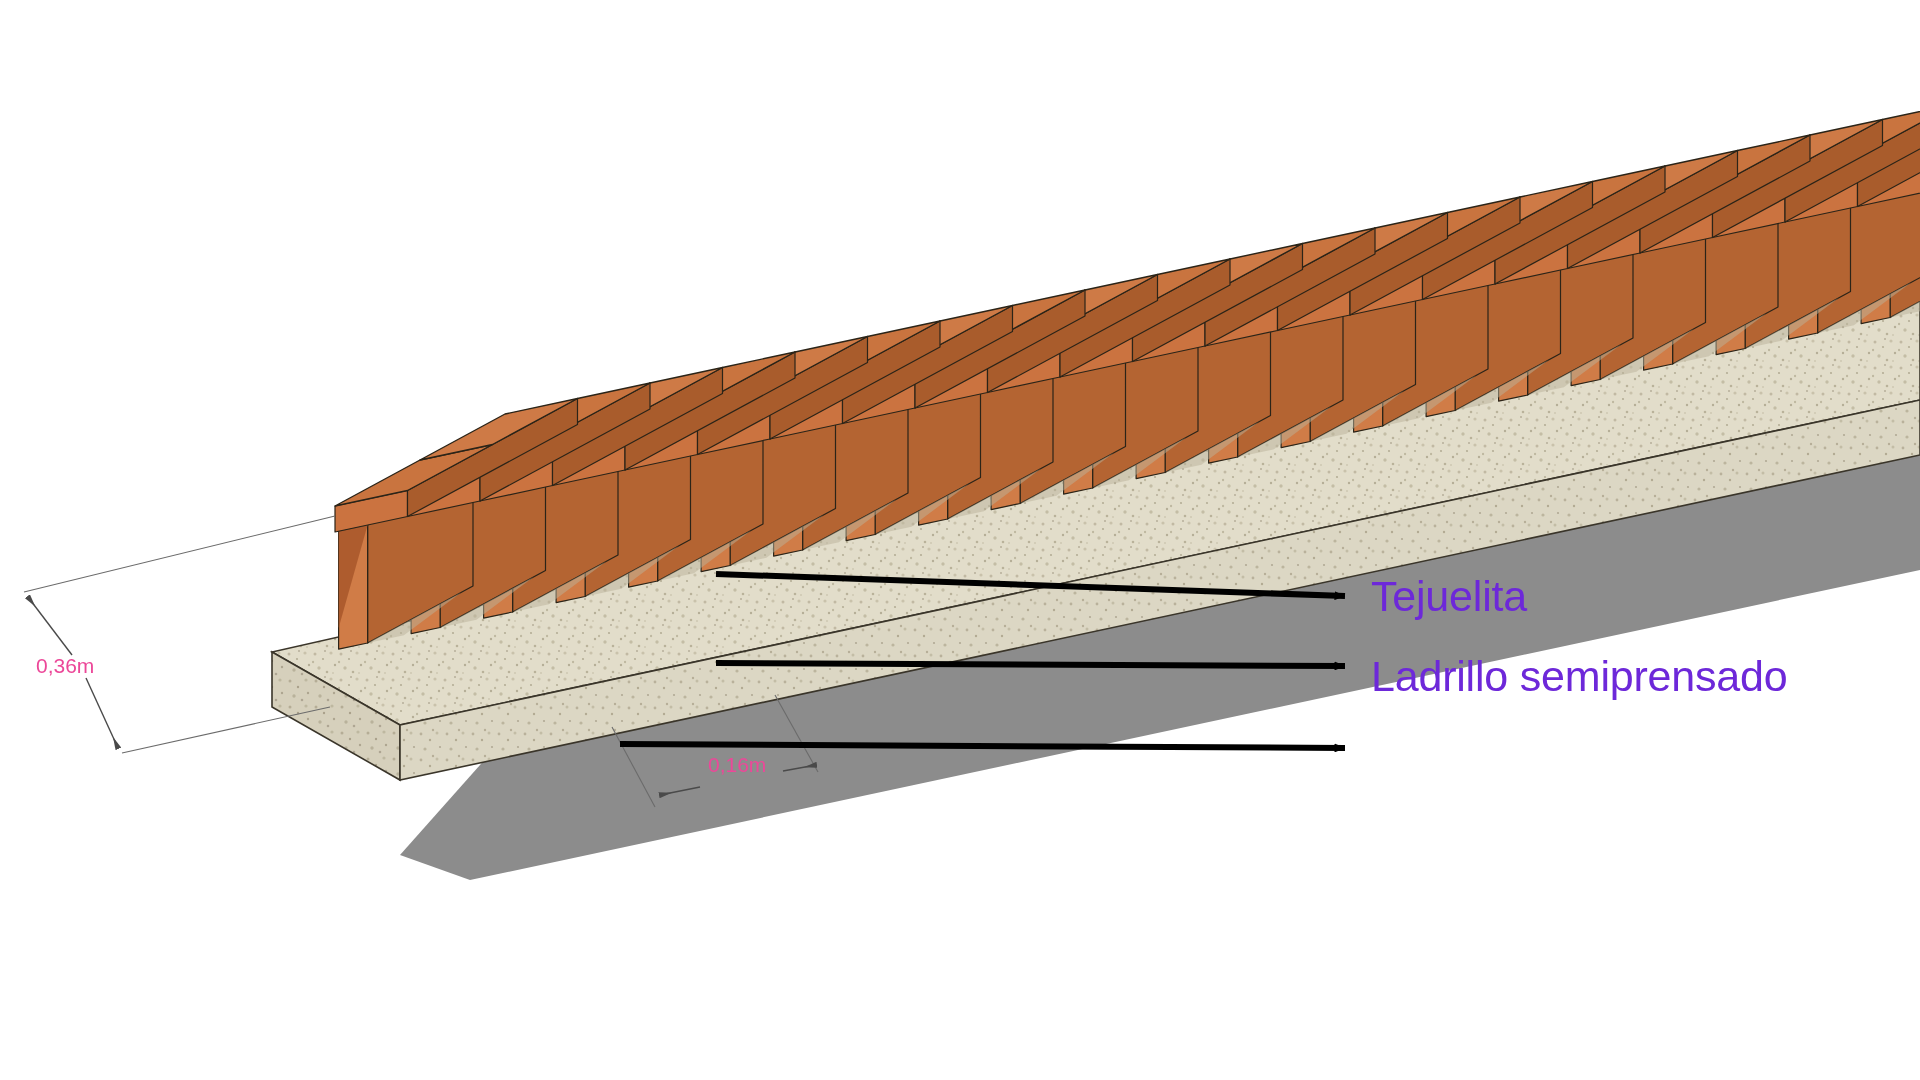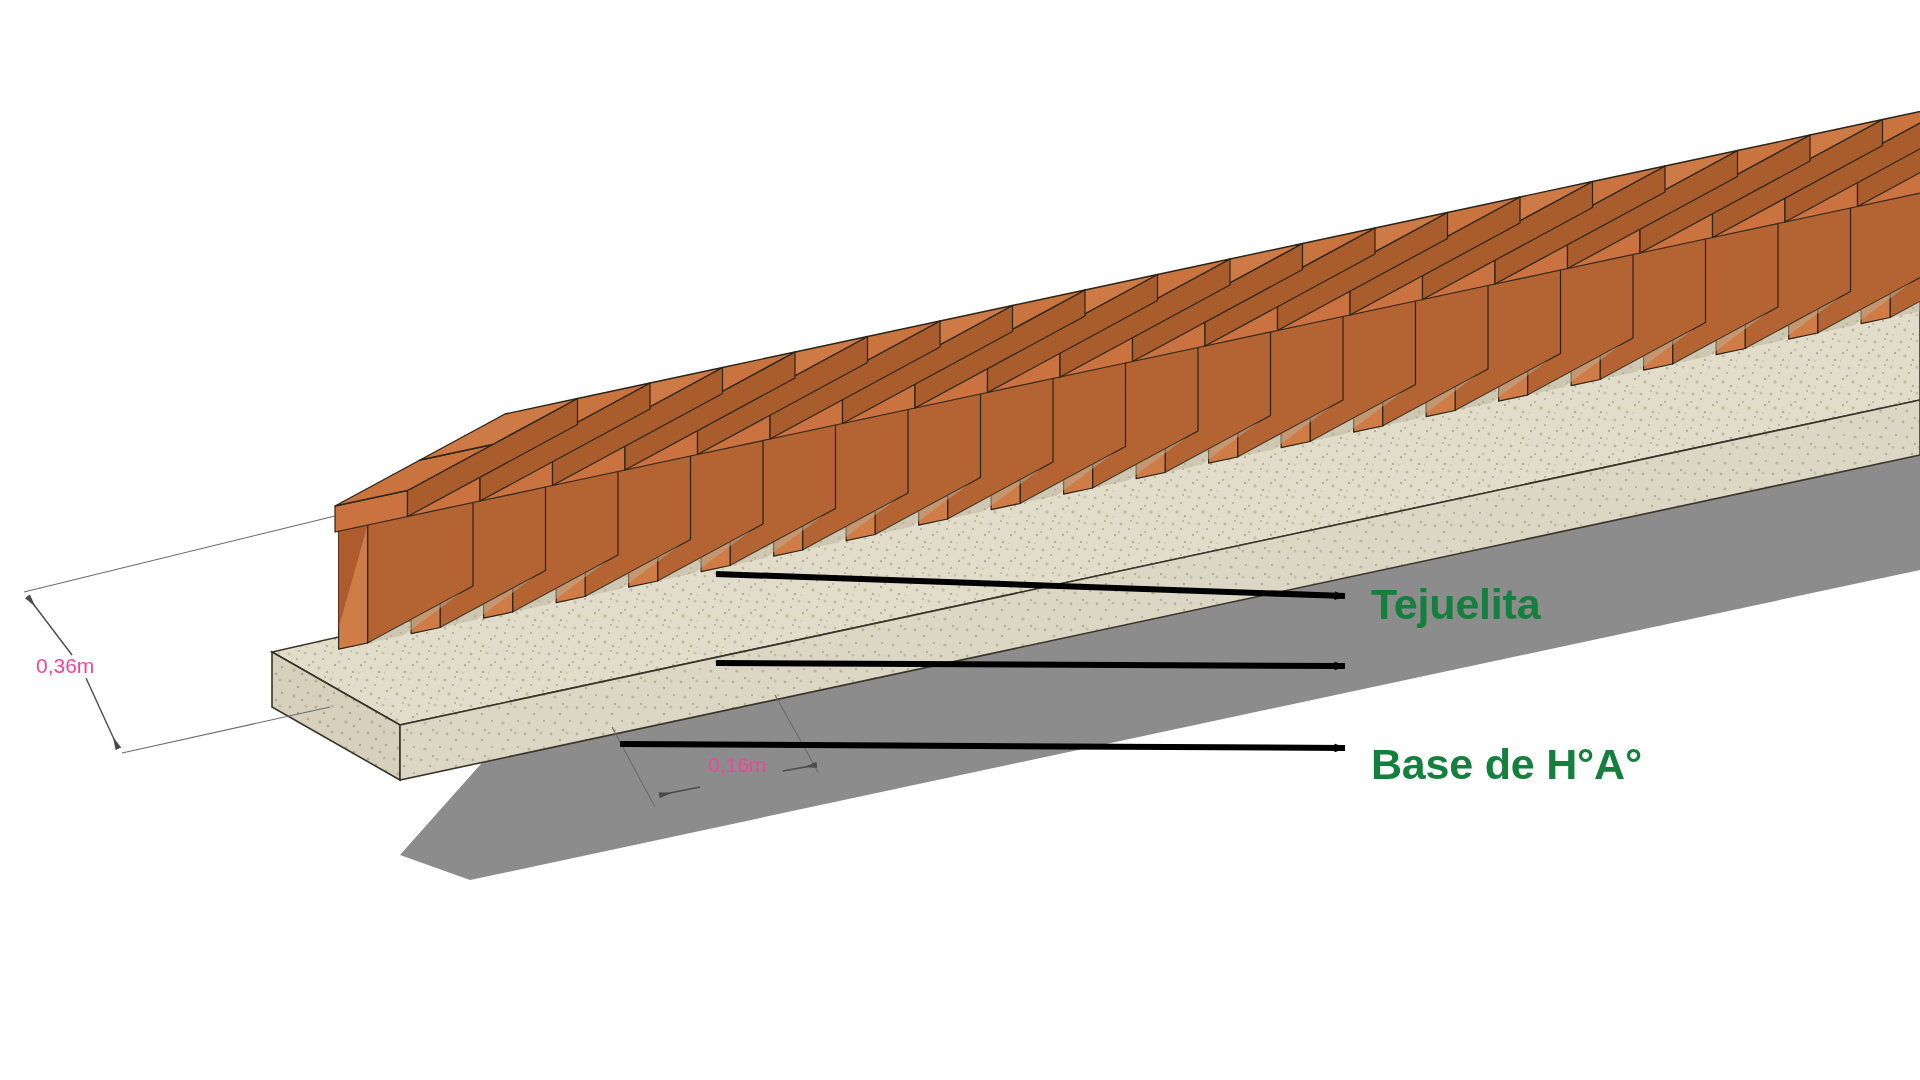--- a/index.html
+++ b/index.html
@@ -19,26 +19,25 @@
     position: absolute;
     left: 0; top: 0;
     width: 1920px;
     height: 1080px;
     display: block;
   }
   .callout-label {
     position: absolute;
     font-family: "Liberation Sans", sans-serif;
     font-size: 43px;
-    font-weight: 700;
-    color: #15803d;
+    font-weight: 400;
+    color: #6d28d9;
     white-space: nowrap;
     letter-spacing: -0.2px;
     line-height: 1;
-    margin-top: 8px;
   }
   .dim-text {
     position: absolute;
     font-family: "Liberation Sans", sans-serif;
     font-size: 21px;
     color: #ec4899;
     white-space: nowrap;
     line-height: 1;
   }
 </style>
@@ -307,15 +306,15 @@
         <line x1="716" y1="574" x2="1345" y2="596" stroke="#000000" stroke-width="6" marker-end="url(#arrowHead)"></line>
         <line x1="716" y1="663" x2="1345" y2="666" stroke="#000000" stroke-width="6" marker-end="url(#arrowHead)"></line>
         <line x1="620" y1="744" x2="1345" y2="748" stroke="#000000" stroke-width="6" marker-end="url(#arrowHead)"></line>
       </g>
   </svg>
 
   <div class="dim-text" style="left:36px; top:655px;">0,36m</div>
   <div class="dim-text" style="left:708px; top:754px;text-align:center;">0,16m</div>
 
   <div class="callout-label" style="left:1371px; top:575px;">Tejuelita</div>
-  <div class="callout-label" style="left:1371px; top:735px;">Base de H°A°</div>
+  <div class="callout-label" style="left:1371px; top:655px;">Ladrillo semiprensado</div>
 
 </div>
 
 </body></html>

